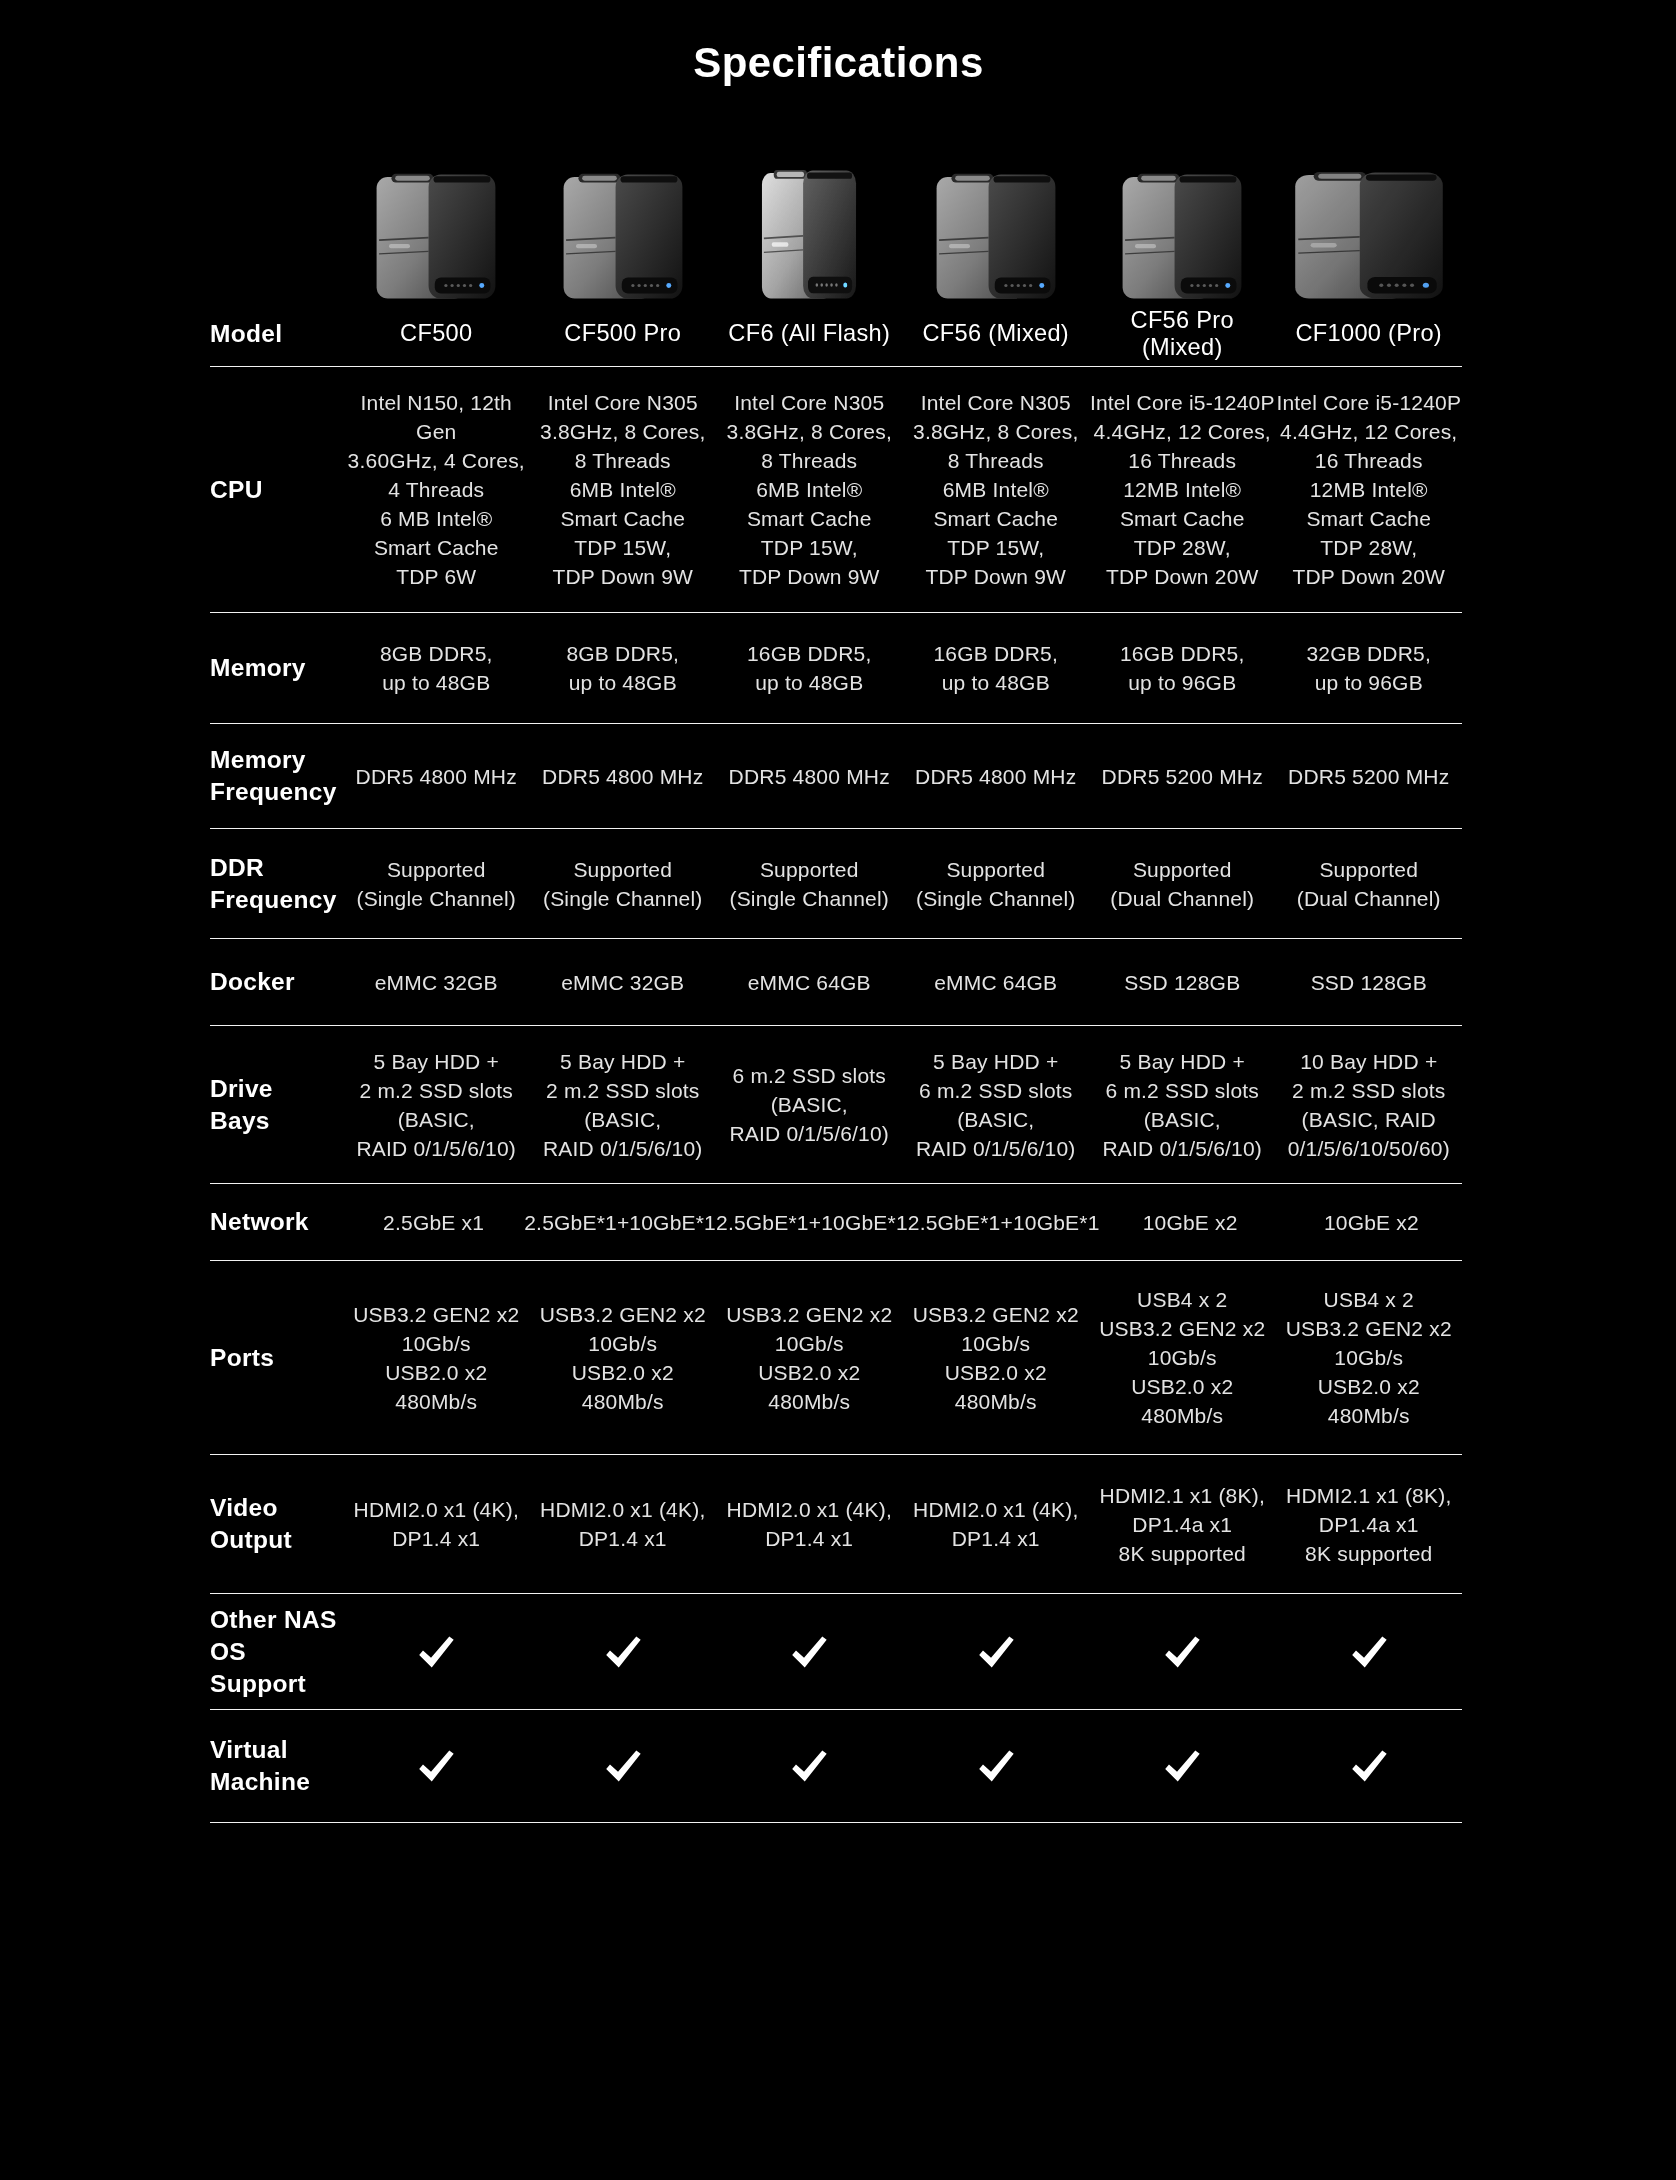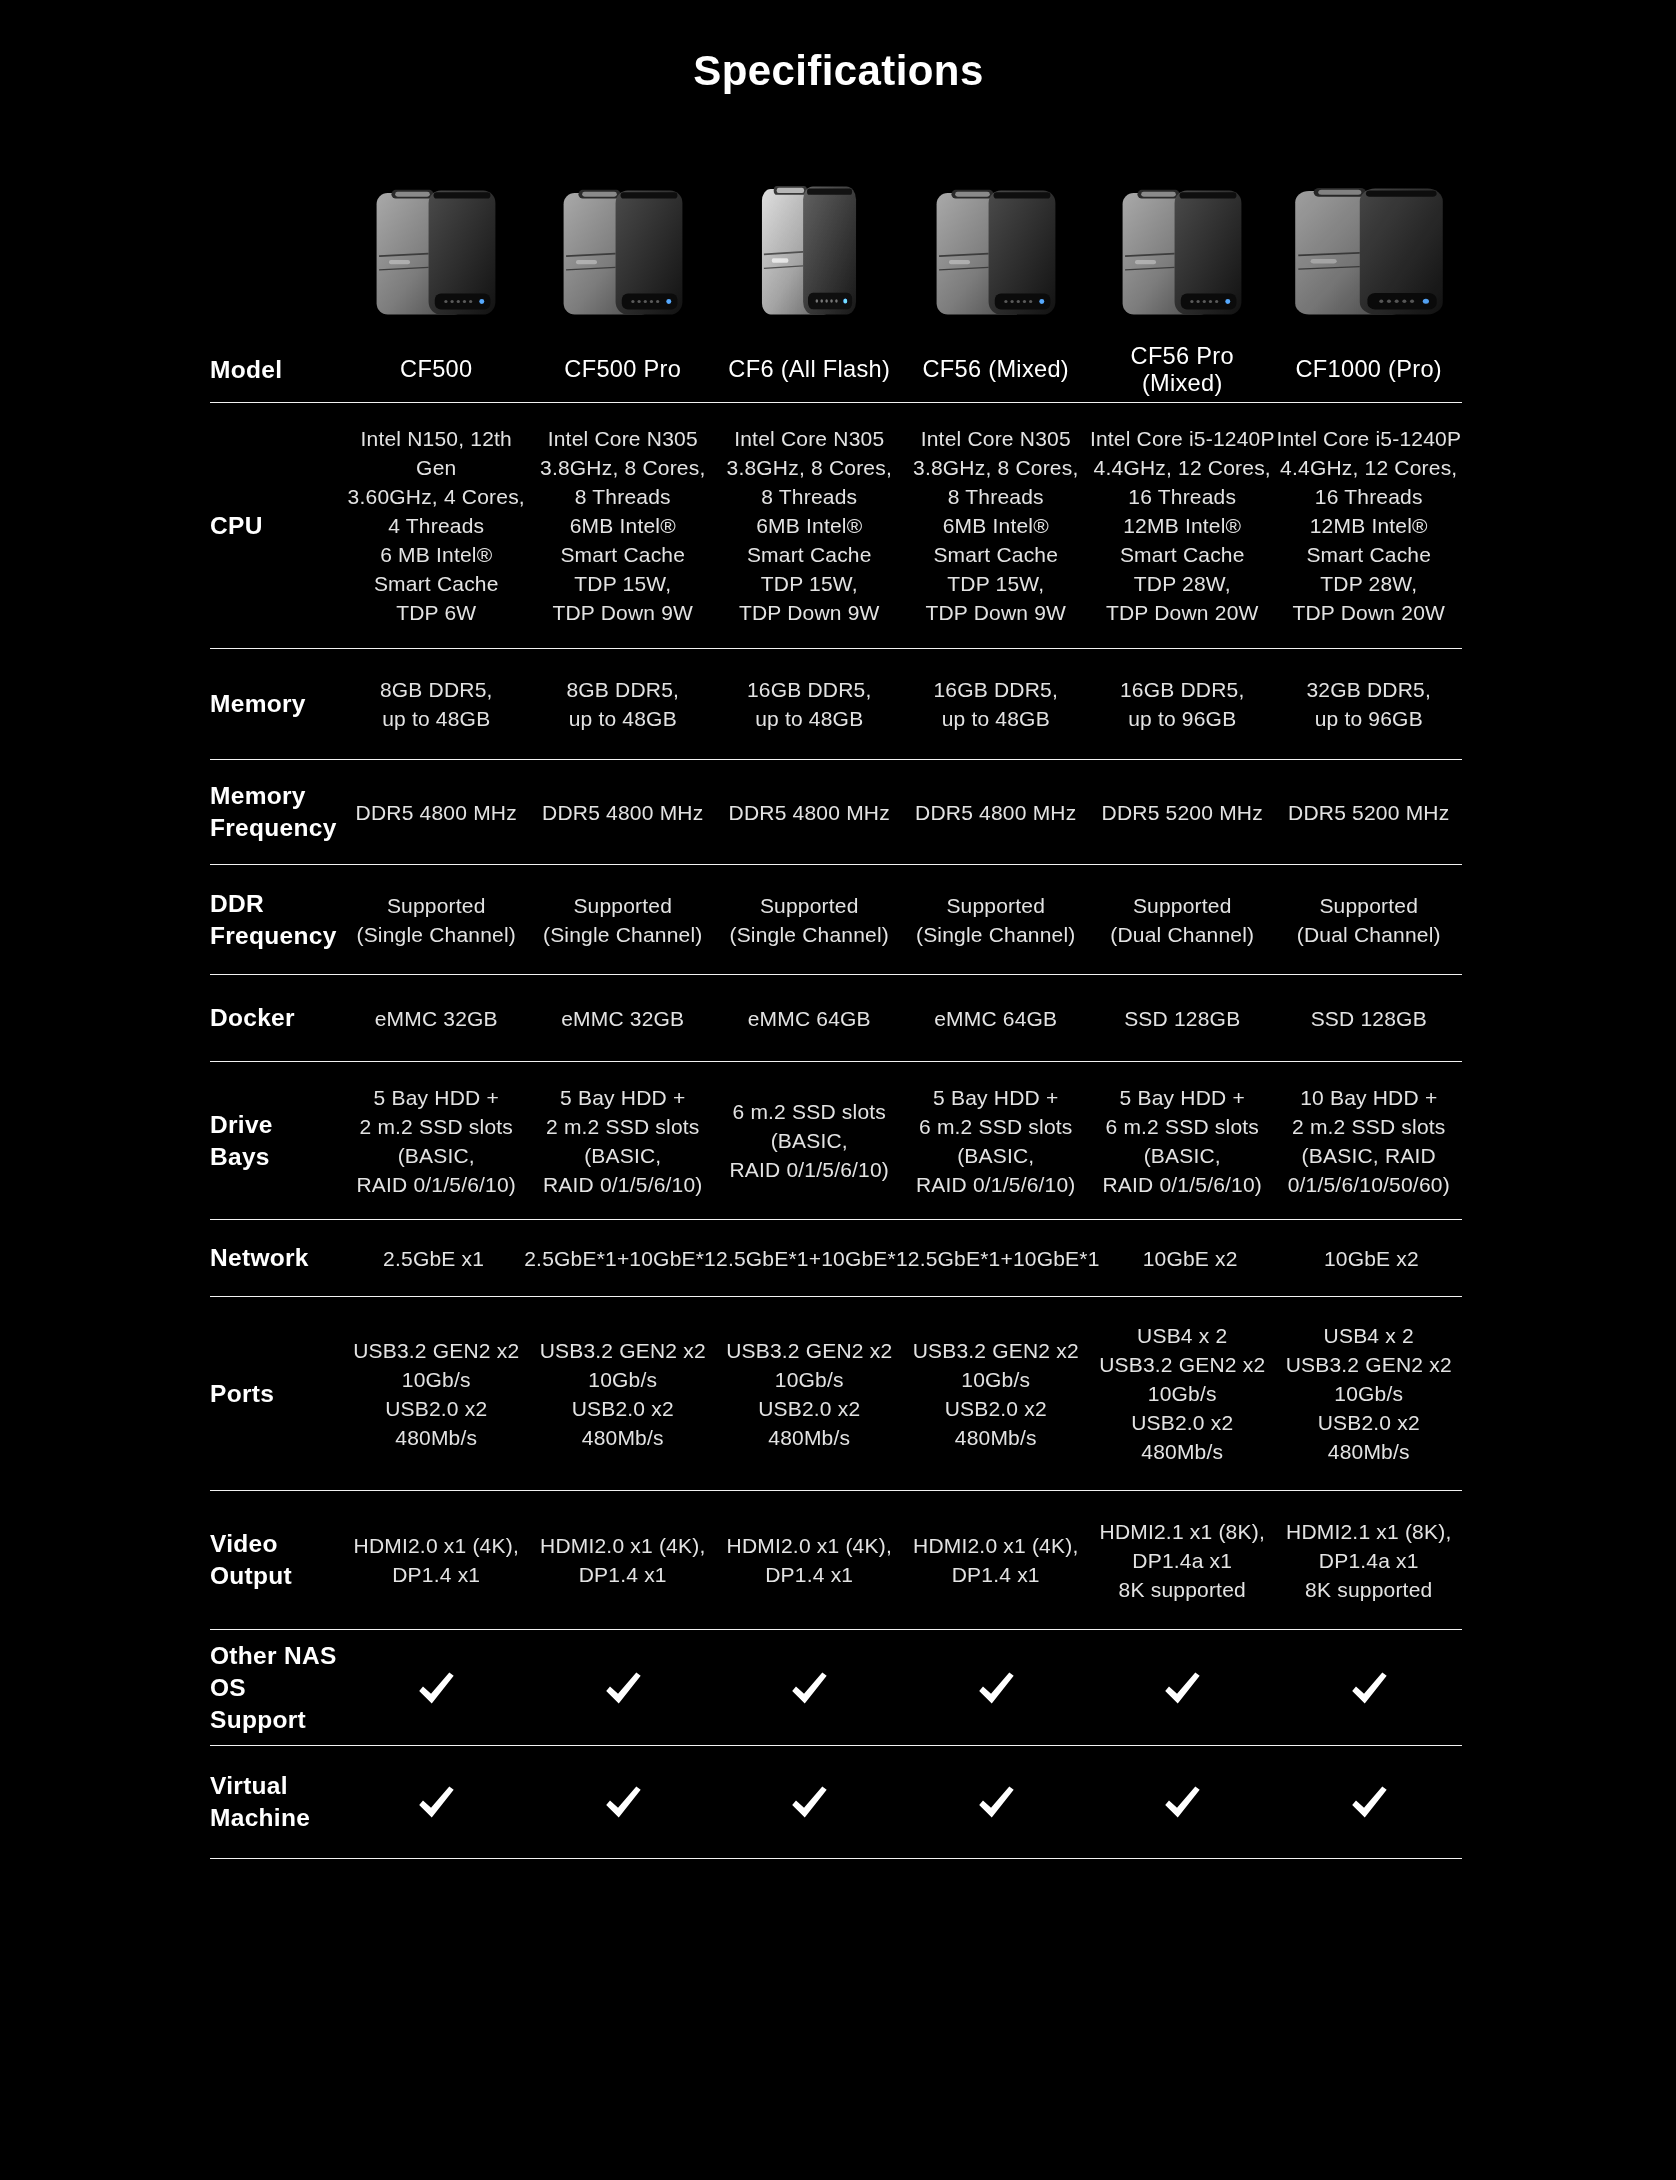--- a/index.html
+++ b/index.html
@@ -5,21 +5,21 @@
   html,body{margin:0;padding:0;}
   body{
     width:1677px;height:2180px;
     background:#000;
     color:#fff;
     font-family:"Liberation Sans","DejaVu Sans",sans-serif;
     overflow:hidden;
     position:relative;
   }
   .title{
-    margin:8px;
+    margin:0;
     padding-top:37px;
     height:59px;
     text-align:center;
     font-size:42px;
     line-height:51px;
     font-weight:700;
     letter-spacing:0.4px;
     color:#fff;
   }
   .content{
@@ -38,21 +38,20 @@
   .tower{display:block;}
   .t-std{width:124px;height:129px;}
   .t-slim{width:98px;height:133px;filter:brightness(1.32);}
   .t-big{width:154px;height:131px;filter:brightness(.94);}
   
   .model-row{
     height:66px;
     align-items:center;
     border-bottom:1.7px solid #f2f2f2;
     box-sizing:border-box;
-    margin-top:20px;
   }
   .model-name{
     text-align:center;
     font-size:23.6px;
     font-weight:500;
     color:#fff;
     letter-spacing:0.3px;
   }
   
   .sp-row{

